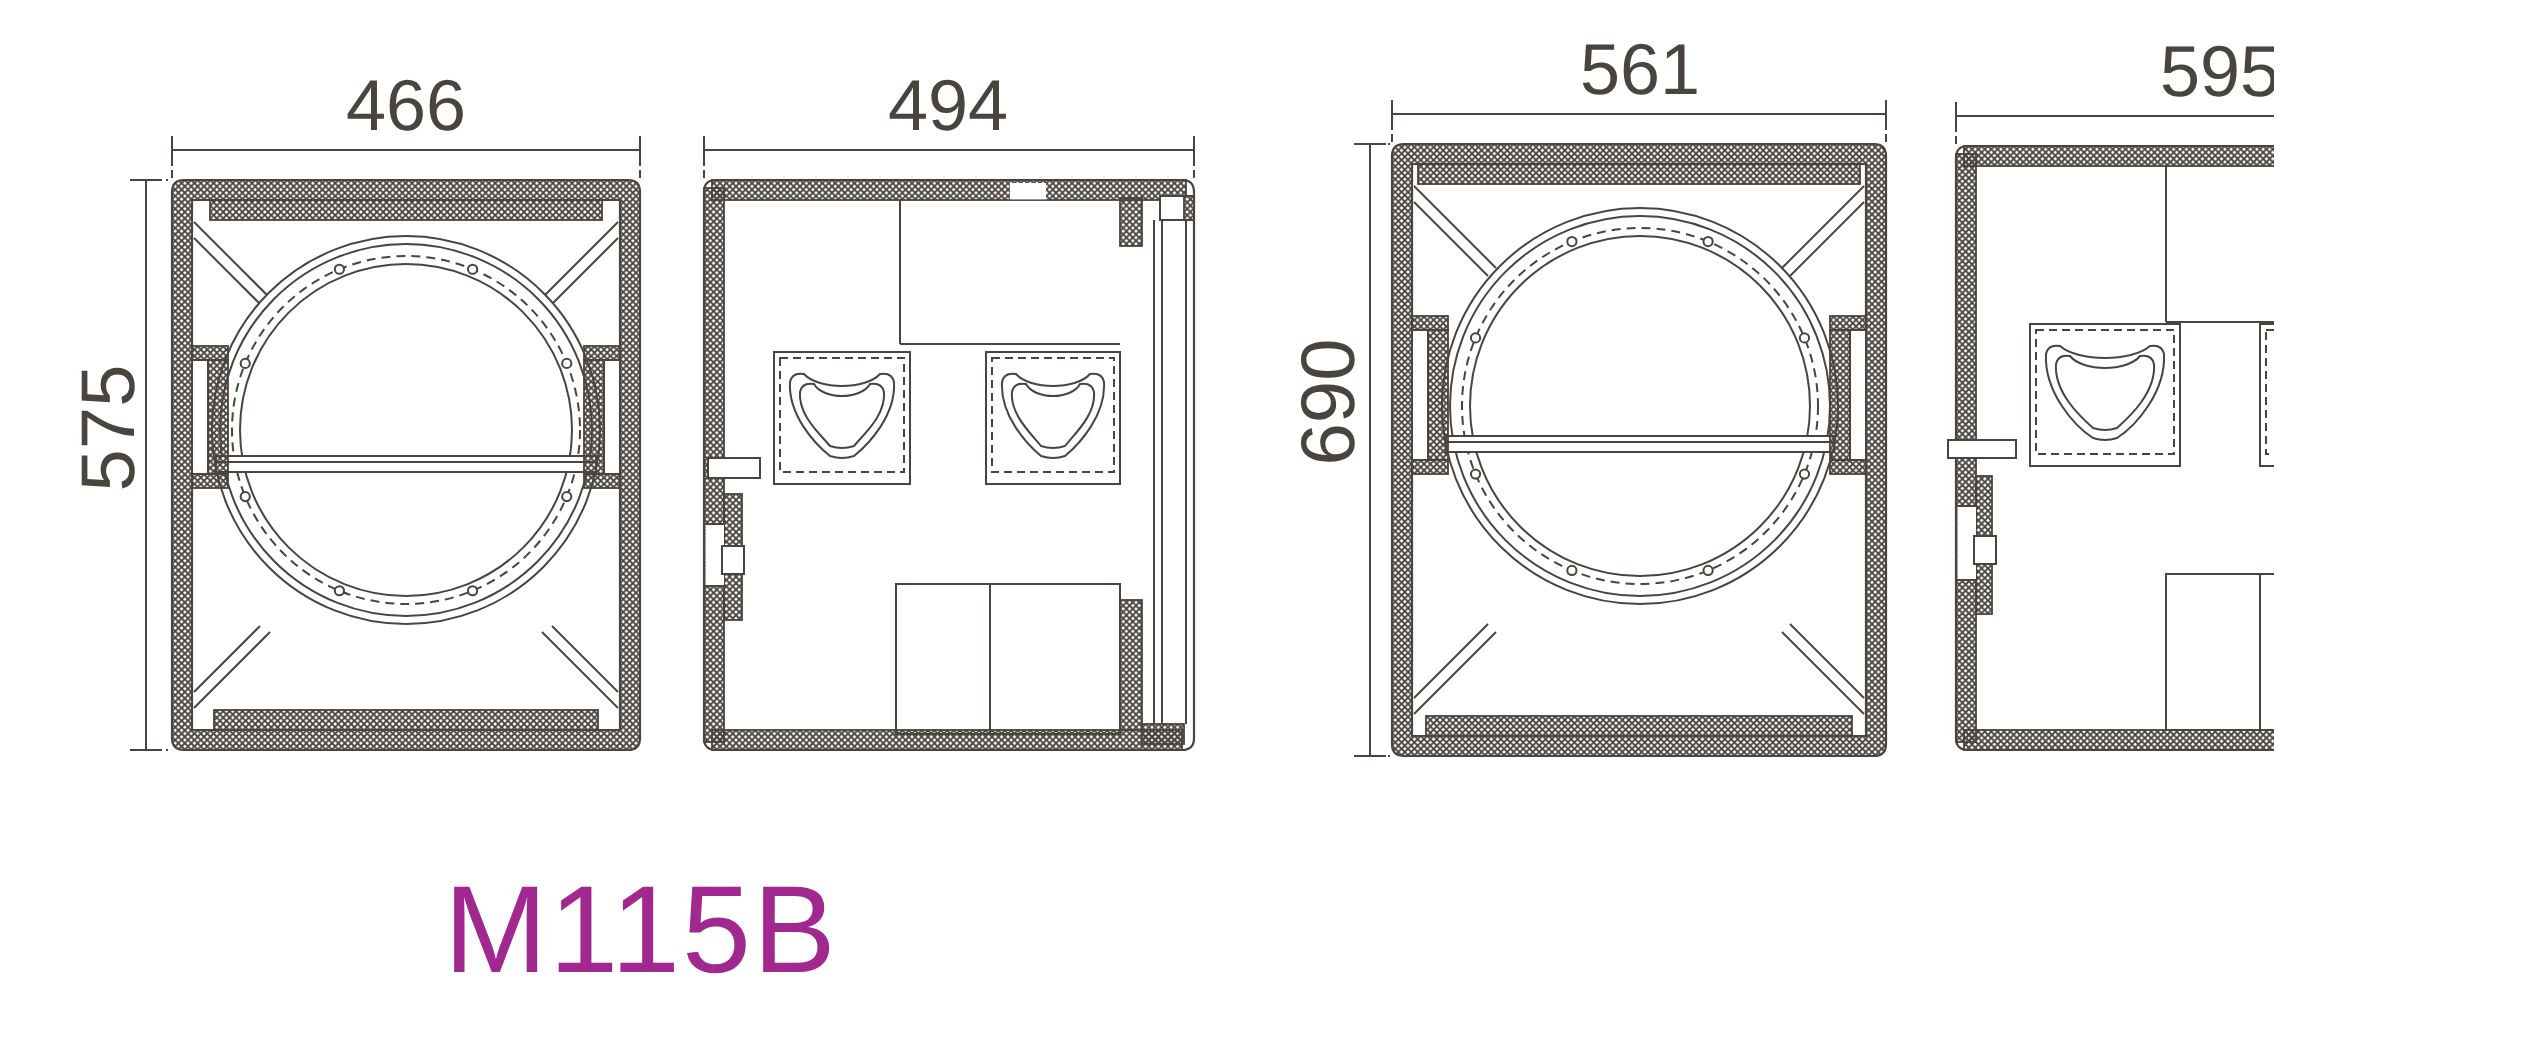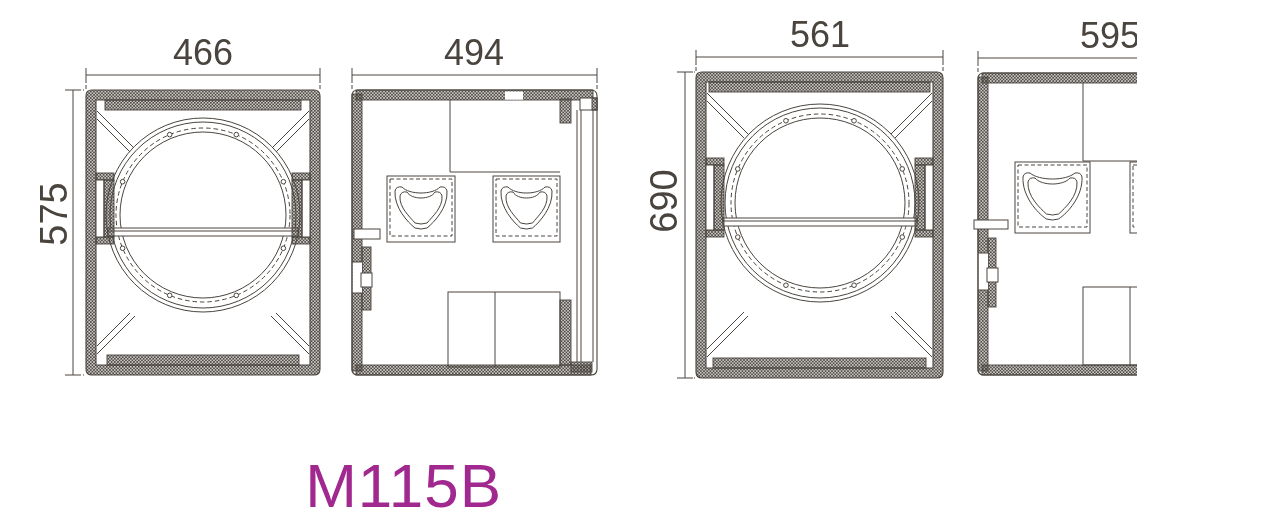--- a/index.html
+++ b/index.html
@@ -3,21 +3,21 @@
 <meta charset="utf-8">
 <style>
   :root{ --line:#4a443e; --accent:#a1288f; --bg:#ffffff; }
   html,body{margin:0;padding:0;background:#fff;}
   .canvas{position:relative;width:1137px;height:525px;background:var(--bg);
           font-family:"Liberation Sans",sans-serif;overflow:hidden;}
   svg{position:absolute;left:0;top:0;}
   .hl{stroke:var(--line);stroke-width:0.9;fill:none;}
   .dim{fill:var(--line);font-size:36px;font-family:"Liberation Sans",sans-serif;}
   .dim-v{font-size:38px;}
-  .model-label{position:absolute;top:451px;width:280px;text-align:right;
+  .model-label{position:absolute;top:431px;width:280px;text-align:left;
                font-size:62px;line-height:70px;color:var(--accent);
                font-family:"Liberation Sans",sans-serif;letter-spacing:1px;}
 </style>
 </head>
 <body>
 
 <div class="canvas">
 
   <svg width="1273" height="525" viewBox="0 0 1273 525">
     <defs>

